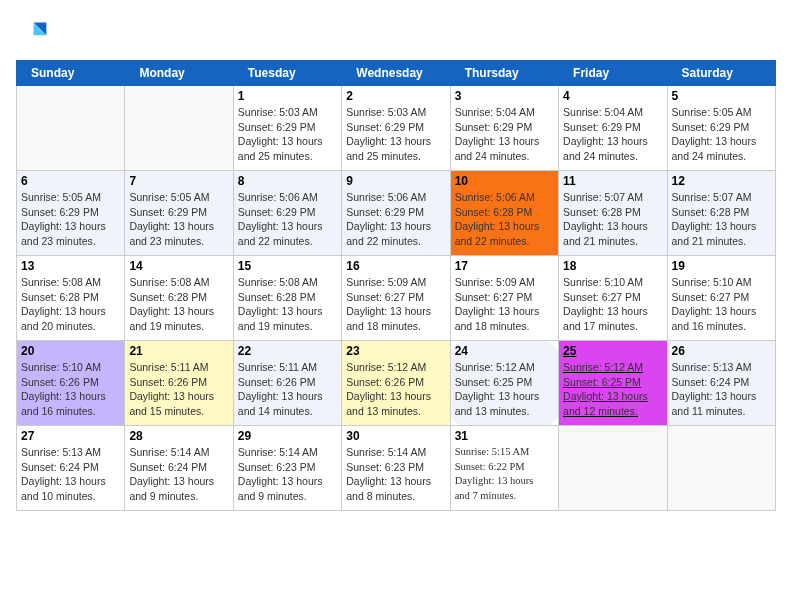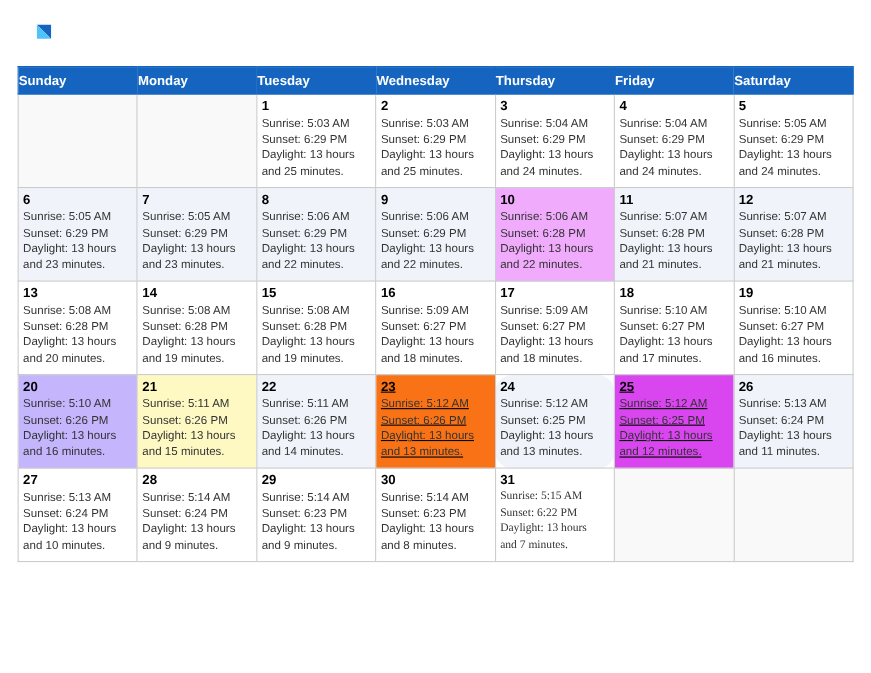--- a/index.html
+++ b/index.html
@@ -46,21 +46,21 @@
       color: #333;
     }
     .calendar {
       width: 100%;
       border-collapse: collapse;
       font-size: 11px;
     }
     .calendar th {
       background: #1565c0;
       color: #fff;
-      padding: 5px 0;
+      padding: 5px 14px;
       text-align: left;
       font-size: 12px;
       border: 1px solid #1565c0;
     }
     .calendar td {
       border: 1px solid #ccc;
       padding: 3px 4px;
       vertical-align: top;
       width: 108px;
       height: 85px;
@@ -176,21 +176,21 @@
 Daylight: 13 hours
 and 22 minutes.</div>
         </td>
         <td style="background: rgb(240, 244, 250);">
           <span class="day-num">9</span>
           <div class="day-detail" style="white-space: pre-line;">Sunrise: 5:06 AM
 Sunset: 6:29 PM
 Daylight: 13 hours
 and 22 minutes.</div>
         </td>
-        <td style="background: #f0abfc;">
+        <td style="background: #f97316;">
           <span class="day-num">10</span>
           <div class="day-detail" style="white-space: pre-line;">Sunrise: 5:06 AM
 Sunset: 6:28 PM
 Daylight: 13 hours
 and 22 minutes.</div>
         </td>
         <td style="background: rgb(240, 244, 250);">
           <span class="day-num">11</span>
           <div class="day-detail" style="white-space: pre-line;">Sunrise: 5:07 AM
 Sunset: 6:28 PM
@@ -271,21 +271,21 @@
 Daylight: 13 hours
 and 15 minutes.</div>
         </td>
         <td style="background: rgb(240, 244, 250);">
           <span class="day-num">22</span>
           <div class="day-detail" style="white-space: pre-line;">Sunrise: 5:11 AM
 Sunset: 6:26 PM
 Daylight: 13 hours
 and 14 minutes.</div>
         </td>
-        <td style="background: #f97316; text-decoration: underline;">
+        <td style="background: #fef9c3;">
           <span class="day-num">23</span>
           <div class="day-detail" style="white-space: pre-line;">Sunrise: 5:12 AM
 Sunset: 6:26 PM
 Daylight: 13 hours
 and 13 minutes.</div>
         </td>
         <td style="background: rgb(240, 244, 250); border-radius: 16px;">
           <span class="day-num">24</span>
           <div class="day-detail" style="white-space: pre-line;">Sunrise: 5:12 AM
 Sunset: 6:25 PM

